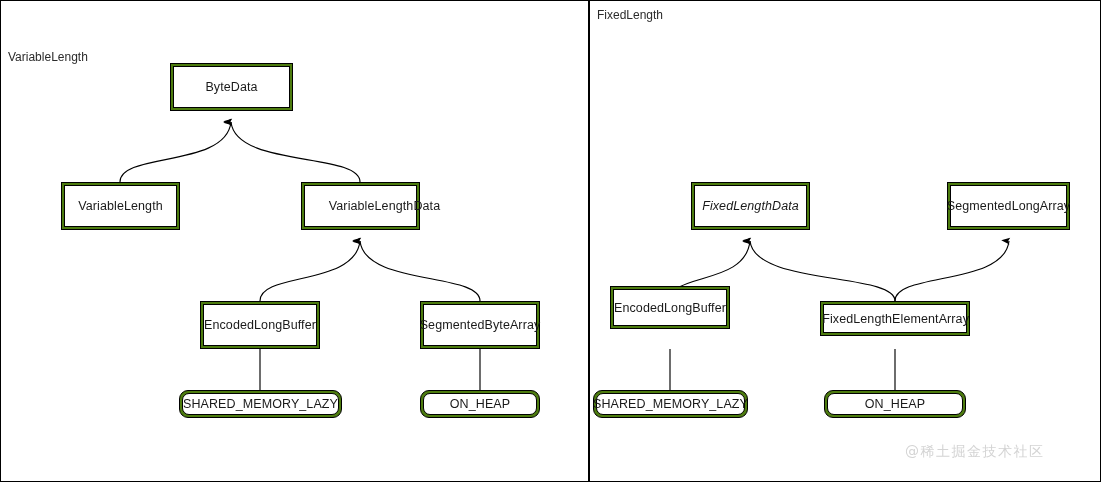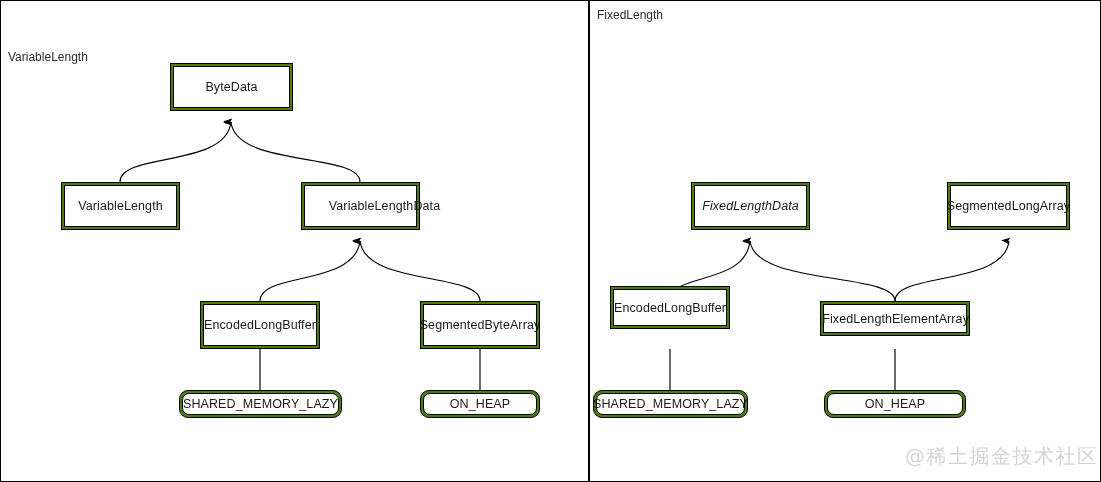--- a/index.html
+++ b/index.html
@@ -66,21 +66,21 @@
     letter-spacing: 0.1px;
   }
   .node.rounded {
     border-radius: 9px;
   }
   .node.rounded .inner {
     border-radius: 7px;
   }
   .watermark {
     position: absolute;
-    font-size: 20px;
+    font-size: 14px;
     color: #d4d4d4;
     letter-spacing: 1.5px;
     white-space: nowrap;
     font-family: "DejaVu Sans", sans-serif;
   }
 </style>
 </head>
 <body>
 
 <div id="canvas">

